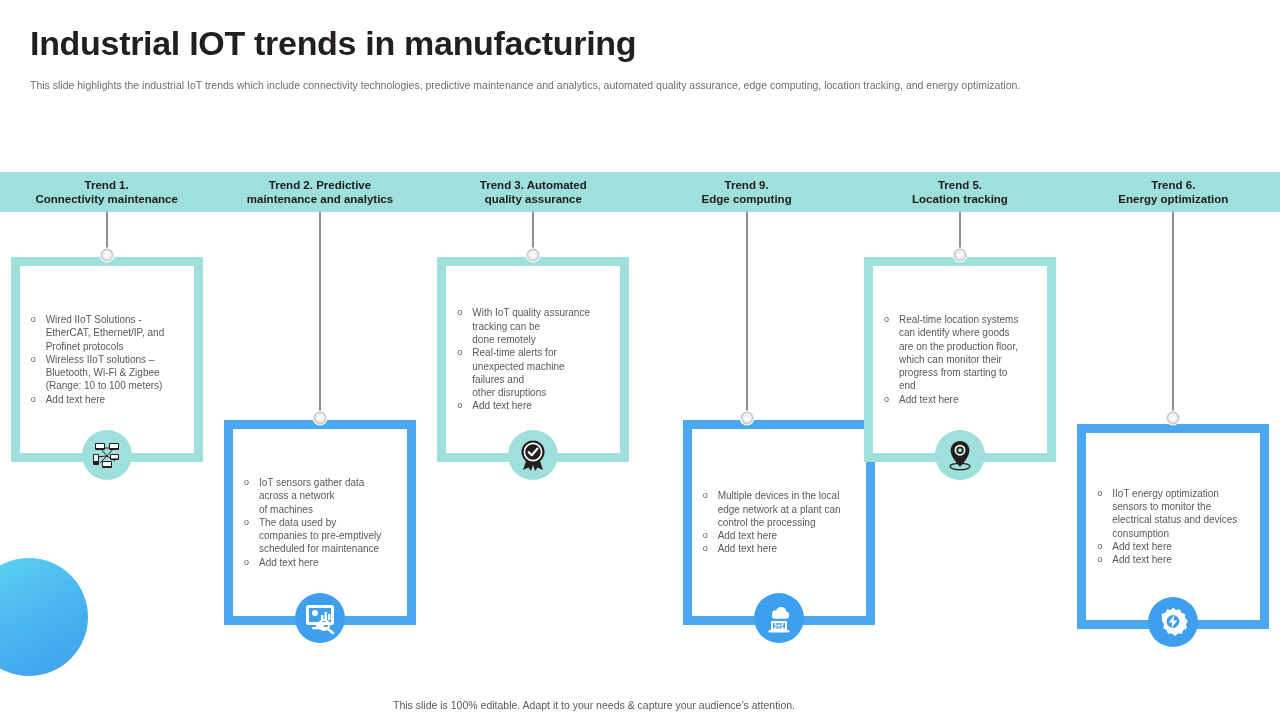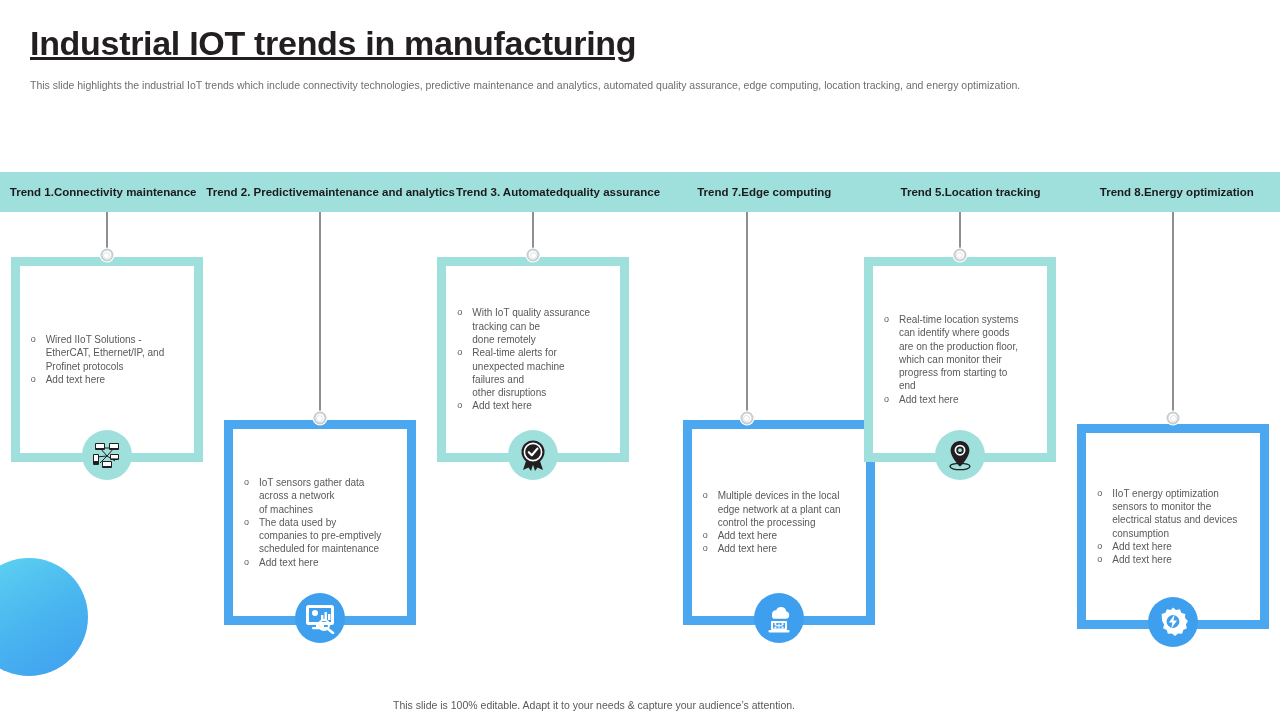--- a/index.html
+++ b/index.html
@@ -27,21 +27,20 @@
 
   
   .title {
     position: absolute;
     left: 30px; top: 24px;
     font-size: 34px;
     font-weight: bold;
     color: #231f20;
     letter-spacing: -0.3px;
     white-space: nowrap;
-    text-decoration: underline;
   }
   .subtitle {
     position: absolute;
     left: 30px; top: 79px;
     font-size: 10.5px;
     color: #6d6e71;
     white-space: nowrap;
   }
 
   
@@ -55,21 +54,21 @@
   .band-titles {
     position: absolute;
     left: 0; top: 172px;
     width: 1280px; height: 40px;
     display: flex;
     z-index: 3;
   }
   .band-cell {
     flex: 1 1 0;
     display: flex;
-    flex-direction: row;
+    flex-direction: column;
     align-items: center;
     justify-content: center;
     text-align: center;
     line-height: 1.22;
   }
   .band-cell .tline {
     font-size: 11.5px;
     font-weight: bold;
     color: #1b1b1b;
     white-space: nowrap;
@@ -211,43 +210,46 @@
     </div>
     <div class="band-cell">
       <span class="tline">Trend 2. Predictive</span>
       <span class="tline">maintenance and analytics</span>
     </div>
     <div class="band-cell">
       <span class="tline">Trend 3. Automated</span>
       <span class="tline">quality assurance</span>
     </div>
     <div class="band-cell">
-      <span class="tline">Trend 7.</span>
+      <span class="tline">Trend 9.</span>
       <span class="tline">Edge computing</span>
     </div>
     <div class="band-cell">
       <span class="tline">Trend 5.</span>
       <span class="tline">Location tracking</span>
     </div>
     <div class="band-cell">
-      <span class="tline">Trend 8.</span>
+      <span class="tline">Trend 6.</span>
       <span class="tline">Energy optimization</span>
     </div>
   </div>
 
   <div class="cols" id="columns-root">
       <div class="col">
         <div class="conn-line" style="top: 212px; height: 43px;"></div>
         <div class="conn-node" style="top: 255px;"></div>
         <div class="card teal" style="top: 257px;">
           <div class="card-inner">
             <ul class="bullets">
               <li>Wired IIoT Solutions -
 EtherCAT, Ethernet/IP, and
 Profinet protocols</li>
+              <li>Wireless IIoT solutions –
+Bluetooth, Wi-Fi &amp; Zigbee
+(Range: 10 to 100 meters)</li>
               <li>Add text here</li>
             </ul>
           </div>
           <div class="icon-badge teal">
             <svg width="32" height="32" viewBox="0 0 32 32">
       <g stroke="#231f20" stroke-width="1" fill="none">
         <line x1="9" y1="9" x2="23" y2="9"></line>
                 <line x1="9" y1="9" x2="16" y2="17"></line>
         <line x1="23" y1="9" x2="16" y2="17"></line>
                 <line x1="16" y1="17" x2="9" y2="24"></line>

